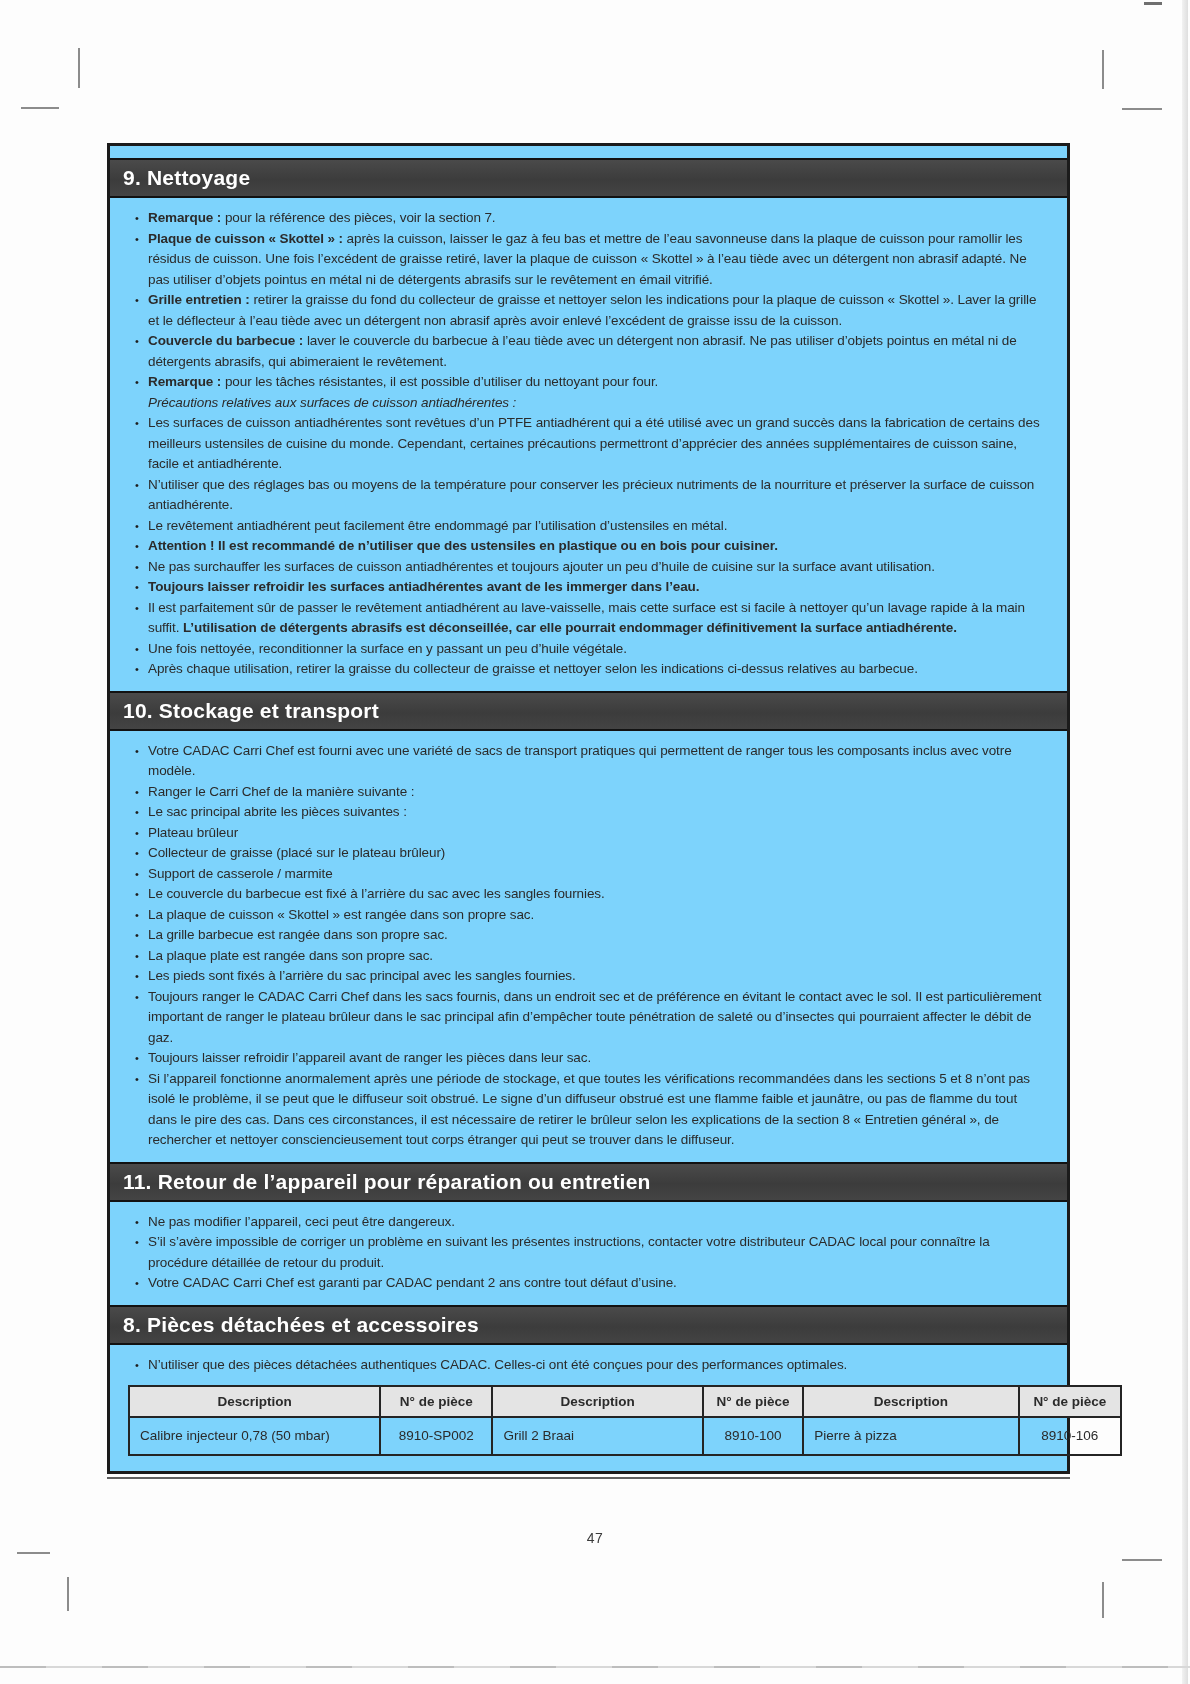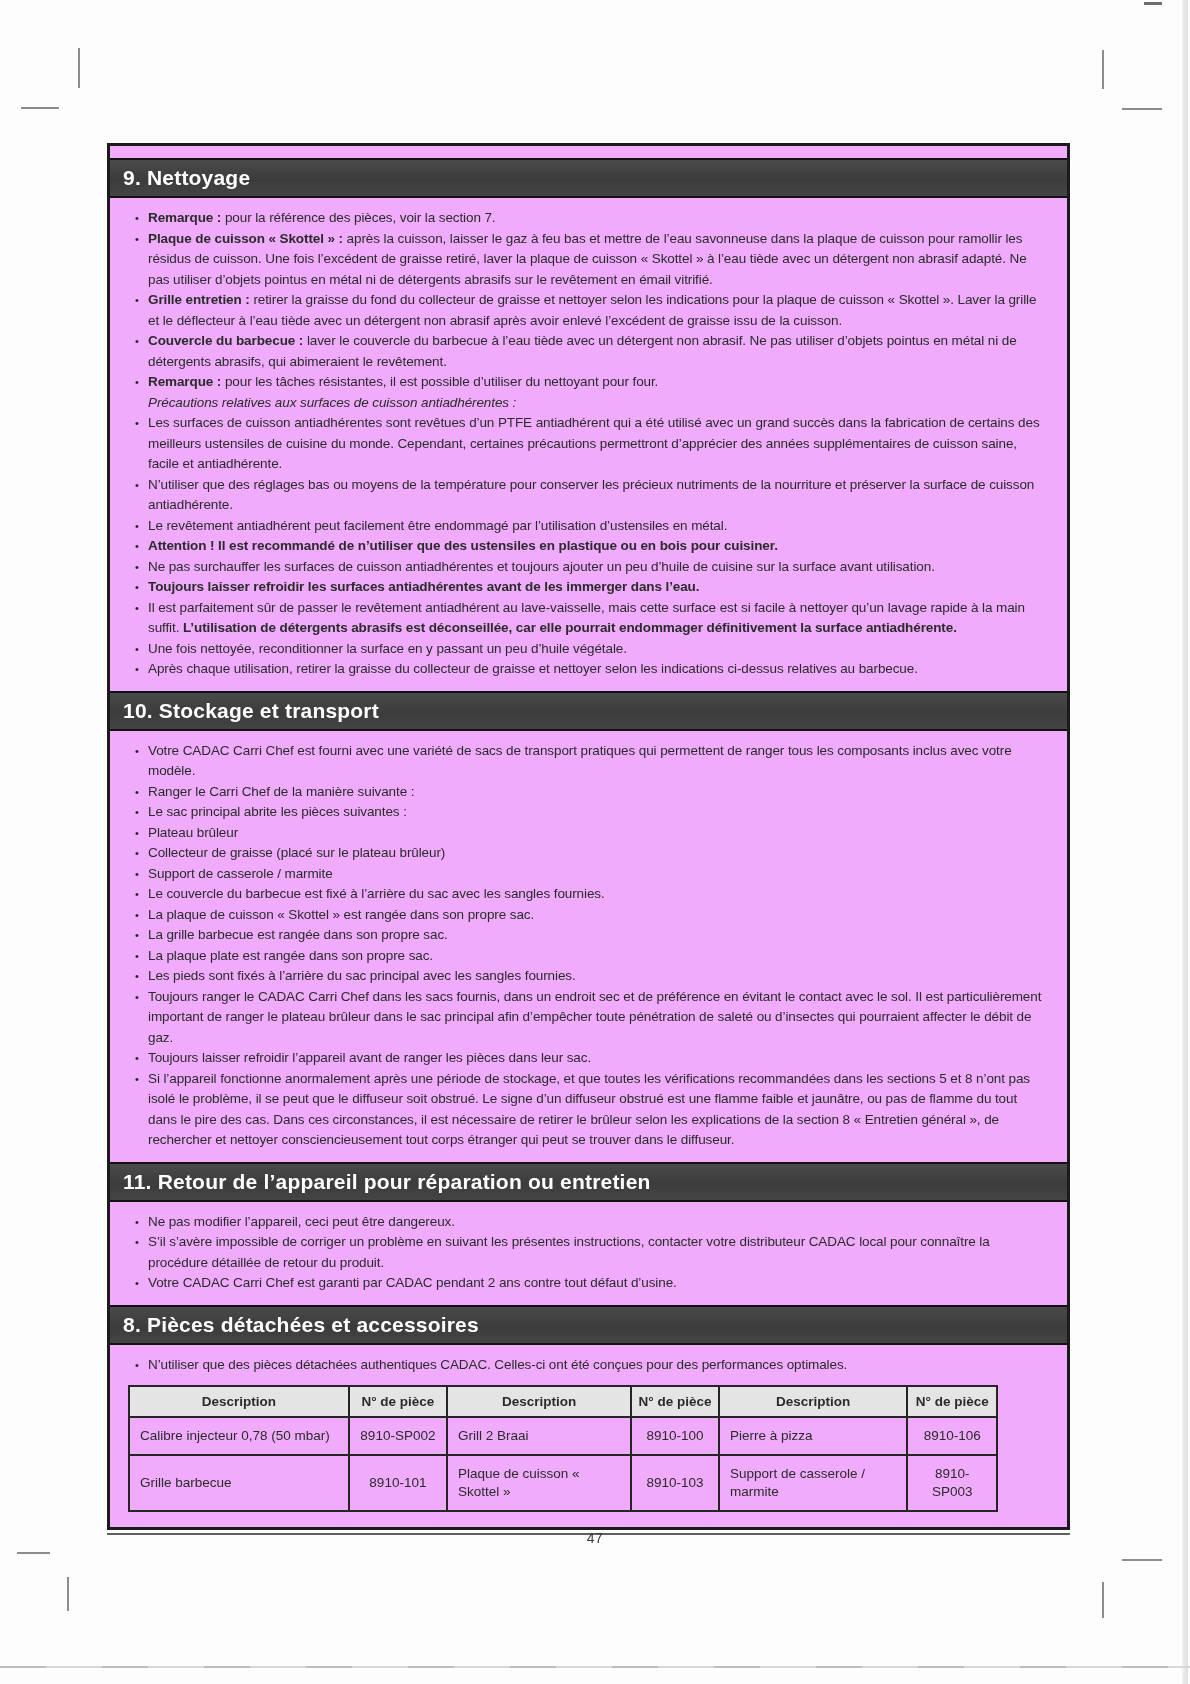--- a/index.html
+++ b/index.html
@@ -13,40 +13,40 @@
   
   .mark{position:absolute;background:#8c8c8c;}
   .edge-band{position:absolute;top:0;right:2px;width:6px;height:100%;
     background:linear-gradient(90deg,#f2f2f2,#dedede);}
   .corner-tick{position:absolute;left:1144px;top:2px;width:18px;height:3px;background:#6f6f6f;}
   .bottom-scan-line{position:absolute;left:0;top:1666px;width:100%;height:2px;
     background:repeating-linear-gradient(90deg,#bdbdbd 0 46px,#d8d8d8 46px 102px);}
   
   .page-box{
     position:absolute;left:107px;top:143px;width:963px;box-sizing:border-box;
-    border:3px solid #1b1b1b;background:#f0abfc;padding-top:12px;
+    border:3px solid #1b1b1b;background:#7dd3fc;padding-top:12px;
   }
   .page-box::after{ 
     content:"";position:absolute;left:-3px;right:-3px;bottom:-8px;height:2px;background:#606060;
   }
   .section-bar{
     background:linear-gradient(180deg,#4a4a4a 0%,#3c3c3c 55%,#444 100%);
     border-top:2px solid #121212;border-bottom:2px solid #121212;
     height:36px;line-height:36px;padding-left:13px;
     color:#fff;font-weight:bold;font-size:21px;letter-spacing:0.2px;
   }
   .section-body{padding:10px 20px 11px 16px;}
   ul.bullets{list-style:none;margin:0;padding:0;}
   ul.bullets li{display:flex;margin:0;font-size:13.5px;line-height:20.5px;letter-spacing:-0.1px;}
   ul.bullets .dot{flex:0 0 22px;text-align:center;font-size:11px;color:#1e1e1e;}
   ul.bullets .btxt{flex:1;}
   .seg-b{font-weight:bold;}
   .seg-i{font-style:italic;}
   
-  table.parts{border-collapse:collapse;table-layout:fixed;width:870px;margin:10px 0 4px 2px;
+  table.parts{border-collapse:collapse;table-layout:fixed;width:994px;margin:10px 0 4px 2px;
     border:2px solid #1d1d1d;font-size:13.5px;}
   table.parts th,table.parts td{border:2px solid #242424;box-sizing:border-box;}
   table.parts th{background:#e4e4e4;font-weight:bold;text-align:center;padding:7px 4px;font-size:13.5px;}
   table.parts td{padding:9px 10px;line-height:18px;}
   td.c-desc{text-align:left;}
   td.c-num{text-align:center;}
   .page-number{position:absolute;left:0;top:1530px;width:1190px;text-align:center;
     font-size:14px;color:#3a3a3a;letter-spacing:0.5px;}
 </style>
 </head>
@@ -238,27 +238,19 @@
           </thead>
           <tbody>
             <tr>
               <td class="c-desc">Calibre injecteur 0,78 (50 mbar)</td>
               <td class="c-num">8910-SP002</td>
               <td class="c-desc">Grill 2 Braai</td>
               <td class="c-num">8910-100</td>
               <td class="c-desc">Pierre à pizza</td>
               <td class="c-num">8910-106</td>
             </tr>
-            <tr>
-              <td class="c-desc">Grille barbecue</td>
-              <td class="c-num">8910-101</td>
-              <td class="c-desc">Plaque de cuisson « Skottel »</td>
-              <td class="c-num">8910-103</td>
-              <td class="c-desc">Support de casserole / marmite</td>
-              <td class="c-num">8910-SP003</td>
-            </tr>
           </tbody>
         </table>
       </div>
     </div>
 </div>
 
 <div class="page-number">47</div>
 
 </body></html>

